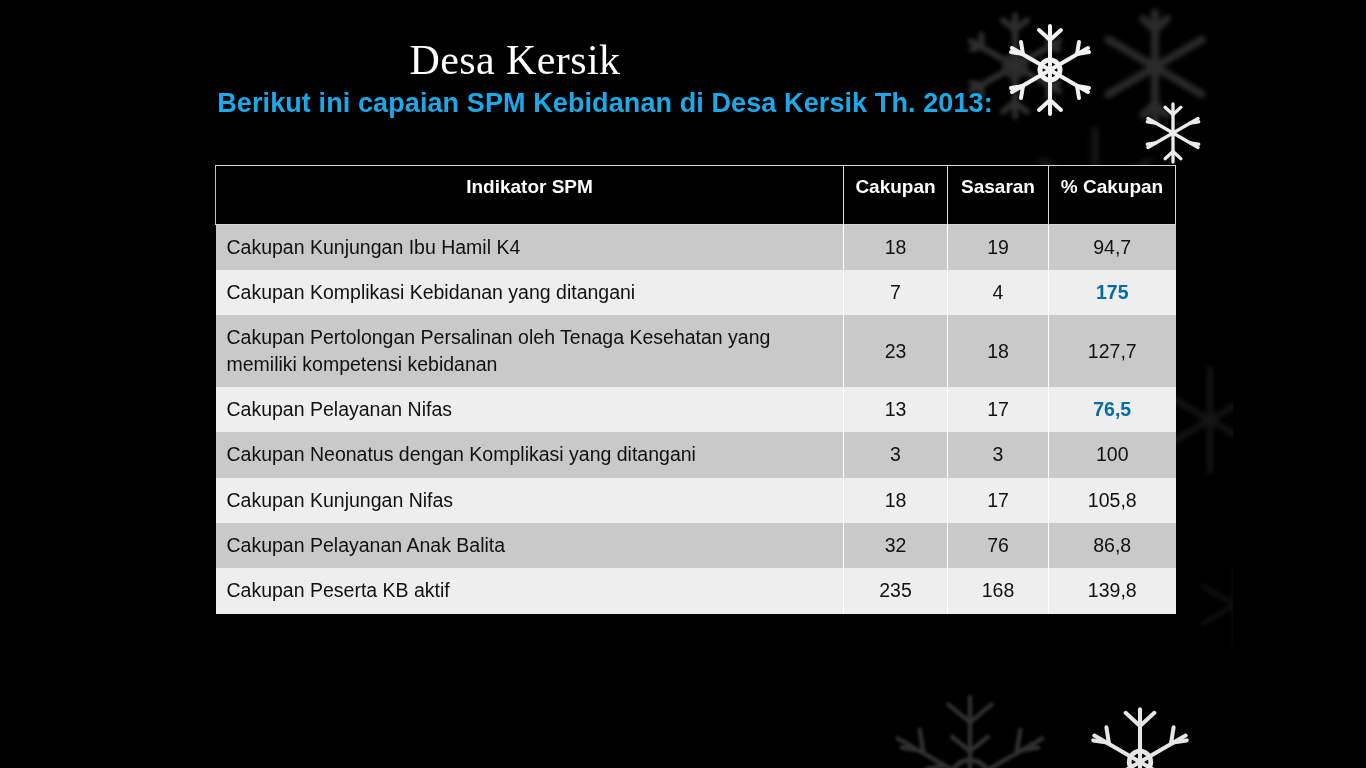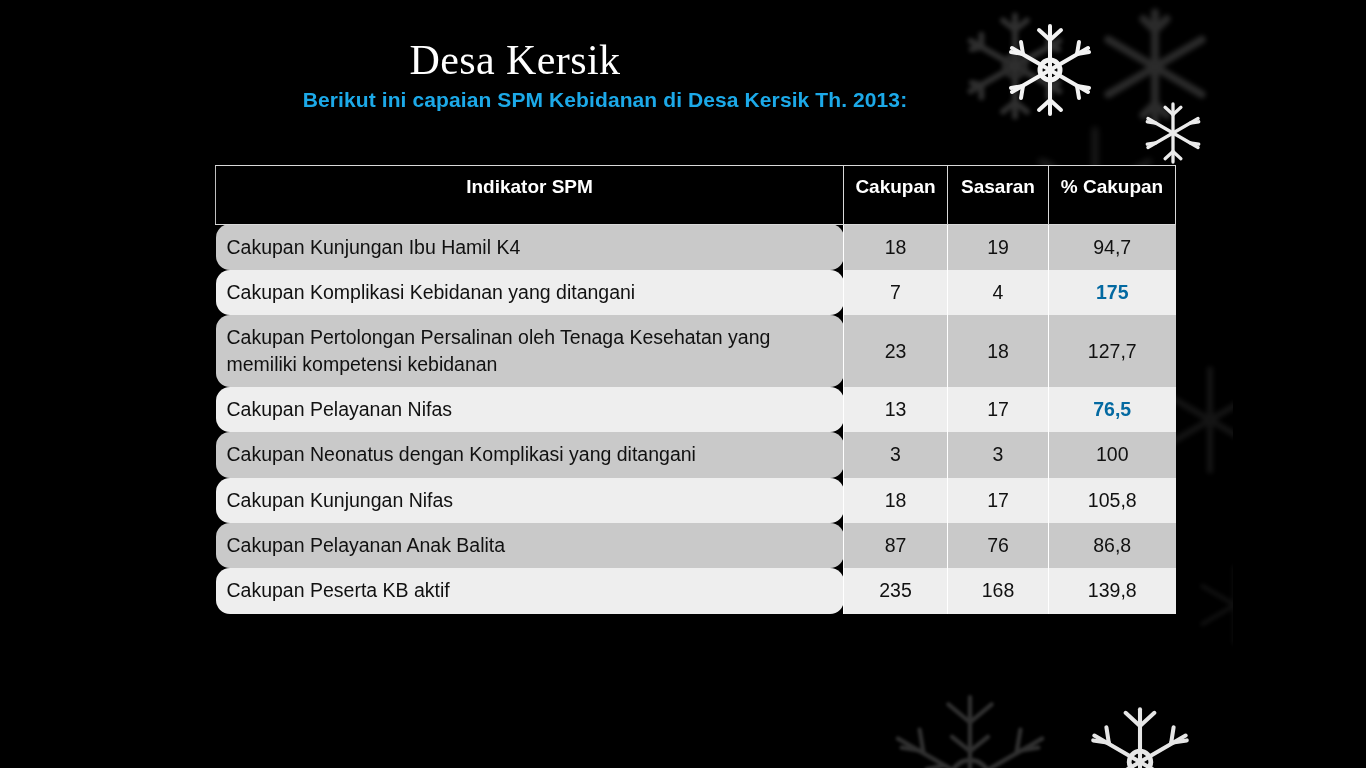--- a/index.html
+++ b/index.html
@@ -53,21 +53,21 @@
     font-weight: 400;
     color: #ffffff;
     letter-spacing: 0.4px;
     line-height: 1.05;
     margin: 0;
     text-align: center;
     padding-right: 360px;
   }
   #page-subtitle {
     font-family: "Liberation Sans", sans-serif;
-    font-size: 21px;
+    font-size: 27px;
     font-weight: bold;
     color: #1CA9E8;
     margin: 6px 0 0 0;
     text-align: center;
     padding-right: 180px;
     letter-spacing: 0.1px;
   }
 
   
   #spm-table-wrap {
@@ -107,21 +107,20 @@
     padding: 9px 0 10px 0;
     border: none;
     border-right: 1px solid #ffffff;
     vertical-align: middle;
     line-height: 1.35;
   }
   table.spm tbody td.ind {
     text-align: left;
     padding-left: 11px;
     padding-right: 8px;
-    border-radius: 14px;
   }
   table.spm tbody td.num {
     text-align: center;
   }
   table.spm tbody td:last-child { border-right: none; }
 
   table.spm tbody tr.rowA td { background: #c9c9c9; }
   table.spm tbody tr.rowB td { background: #eeeeee; }
 
   td.num .alert {
@@ -349,21 +348,21 @@
             <td class="num">100</td>
           </tr>
           <tr class="rowB">
             <td class="ind">Cakupan Kunjungan Nifas</td>
             <td class="num">18</td>
             <td class="num">17</td>
             <td class="num">105,8</td>
           </tr>
           <tr class="rowA">
             <td class="ind">Cakupan Pelayanan Anak Balita</td>
-            <td class="num">87</td>
+            <td class="num">32</td>
             <td class="num">76</td>
             <td class="num">86,8</td>
           </tr>
           <tr class="rowB">
             <td class="ind">Cakupan Peserta KB aktif</td>
             <td class="num">235</td>
             <td class="num">168</td>
             <td class="num">139,8</td>
           </tr>
         </tbody>

